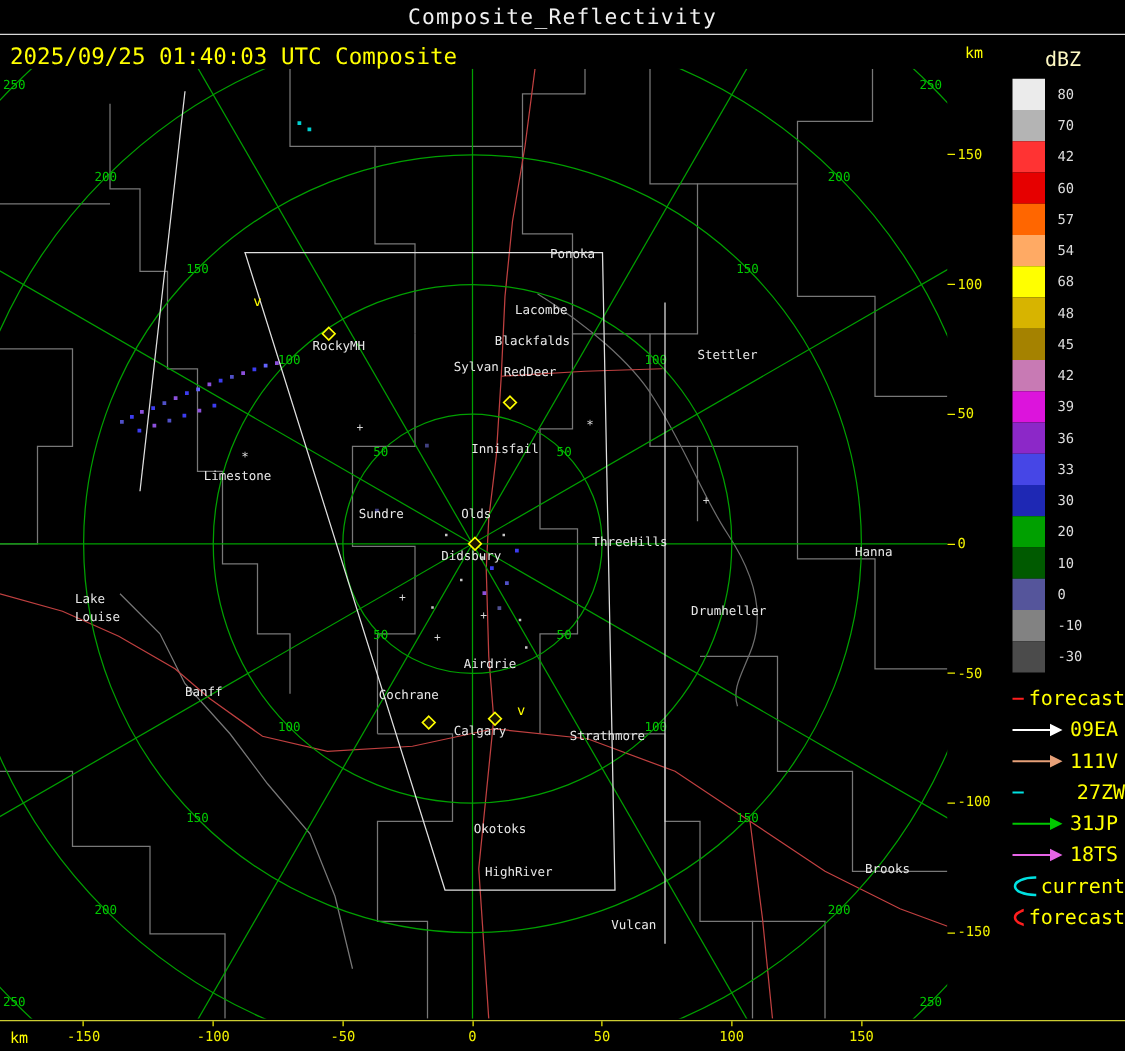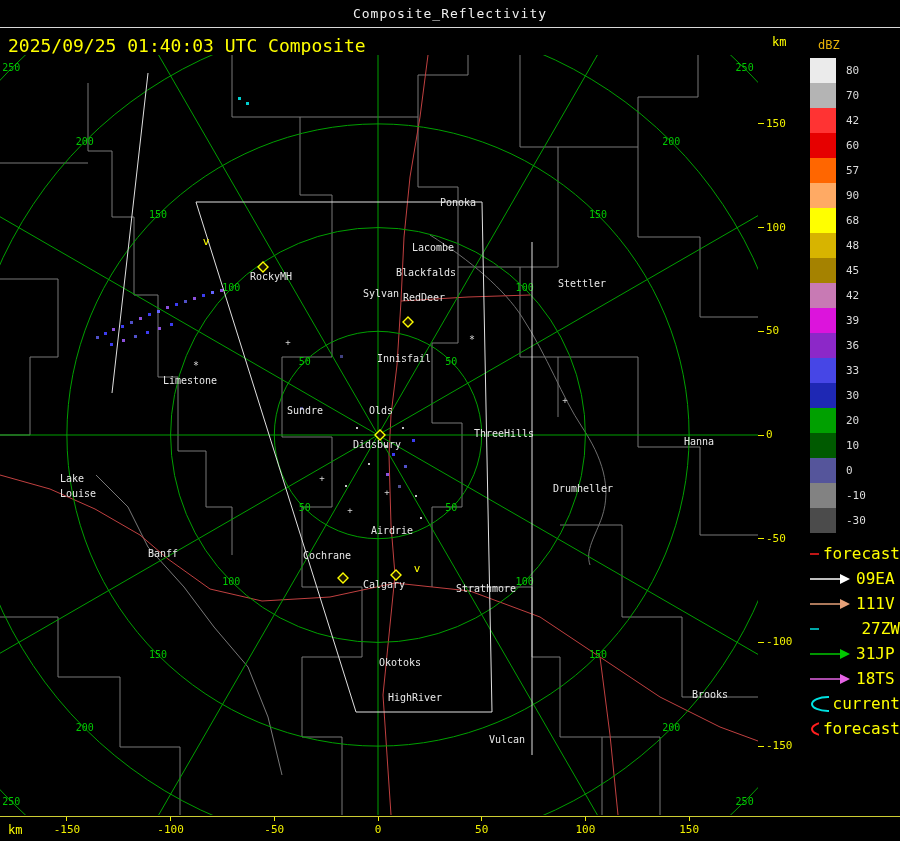--- a/index.html
+++ b/index.html
@@ -1,29 +1,29 @@
 <!DOCTYPE html>
 <html><head>
 <meta charset="utf-8">
 <style>
   *{box-sizing:border-box;margin:0;padding:0}
   html,body{background:#000}
   body{font-family:"DejaVu Sans Mono","Liberation Mono",monospace}
   #screen{position:relative;width:900px;height:841px;background:#000;overflow:hidden}
   #titlebar{position:absolute;left:0;top:0;width:900px;height:28px;border-bottom:1px solid #d8d8d8;display:flex;align-items:center;justify-content:center;background:#000}
-  #window-title{color:#f0f0f0;font-size:13px;letter-spacing:1px}
+  #window-title{color:#f0f0f0;font-size:17px;letter-spacing:1px}
   #infobar{position:absolute;left:0;top:29px;width:900px;height:26px}
   #timestamp{position:absolute;left:8px;top:6px;color:#ffff00;font-size:18px;white-space:pre}
   #right-unit{position:absolute;left:772px;top:6px;color:#ffff00;font-size:12px}
   #map{position:absolute;left:0;top:55px;width:758px;height:760px;background:#000;overflow:hidden}
   #right-axis{position:absolute;left:758px;top:55px;width:44px;height:760px}
   .r-tick-label{position:absolute;color:#f0f000;font-size:11px;left:8px}
   .r-tick-dash{position:absolute;left:0;width:6px;height:1px;background:#f0f000}
   #cb-panel{position:absolute;left:802px;top:30px;width:98px;height:790px}
-  #cb-title{color:#eab308;font-size:12px;margin:8px 0 6px 16px}
+  #cb-title{color:#fef9c3;font-size:16px;margin:8px 0 6px 34px}
   .cb-row{display:flex;height:25px}
   .cb-swatch{width:26px;height:25px;margin-left:8px}
   .cb-label{color:#dcdcdc;font-size:11px;line-height:25px;margin-left:10px}
   #lg-rows{margin-top:8px}
   .lg-row{display:flex;align-items:center;height:25px;margin-left:4px}
   .lg-label{font-size:16px;margin-left:4px}
   #bottom-bar{position:absolute;left:0;top:816px;width:900px;height:25px;border-top:1px solid #cccc33}
   #bottom-unit{position:absolute;left:8px;top:6px;color:#ffff00;font-size:12px}
   .b-tick-label{position:absolute;top:6px;width:40px;text-align:center;color:#f0f000;font-size:11px}
   .b-tick-dash{position:absolute;top:0;width:1px;height:4px;background:#f0f000}
@@ -235,21 +235,21 @@
         <div class="cb-row">
           <div class="cb-swatch" style="background: rgb(230, 0, 0);"></div>
           <div class="cb-label">60</div>
         </div>
         <div class="cb-row">
           <div class="cb-swatch" style="background: rgb(255, 102, 0);"></div>
           <div class="cb-label">57</div>
         </div>
         <div class="cb-row">
           <div class="cb-swatch" style="background: rgb(255, 170, 100);"></div>
-          <div class="cb-label">90</div>
+          <div class="cb-label">54</div>
         </div>
         <div class="cb-row">
           <div class="cb-swatch" style="background: rgb(255, 255, 0);"></div>
           <div class="cb-label">68</div>
         </div>
         <div class="cb-row">
           <div class="cb-swatch" style="background: rgb(215, 180, 0);"></div>
           <div class="cb-label">48</div>
         </div>
         <div class="cb-row">

